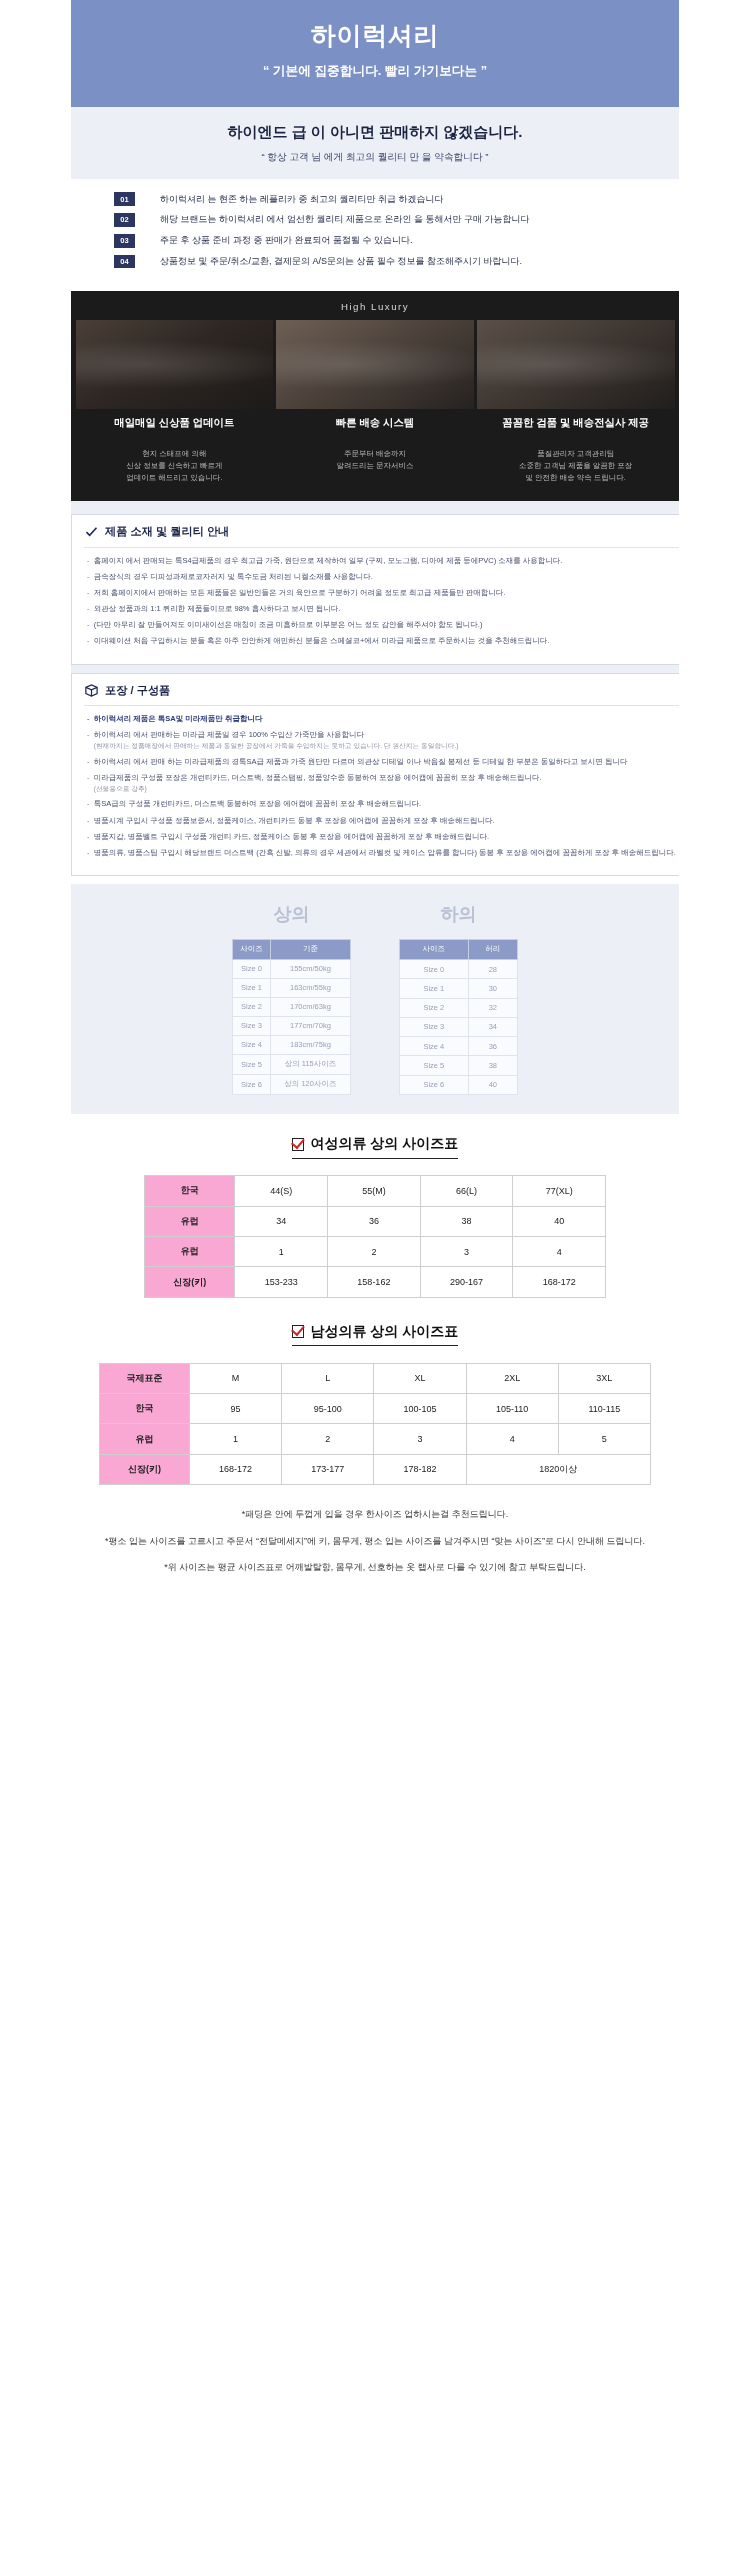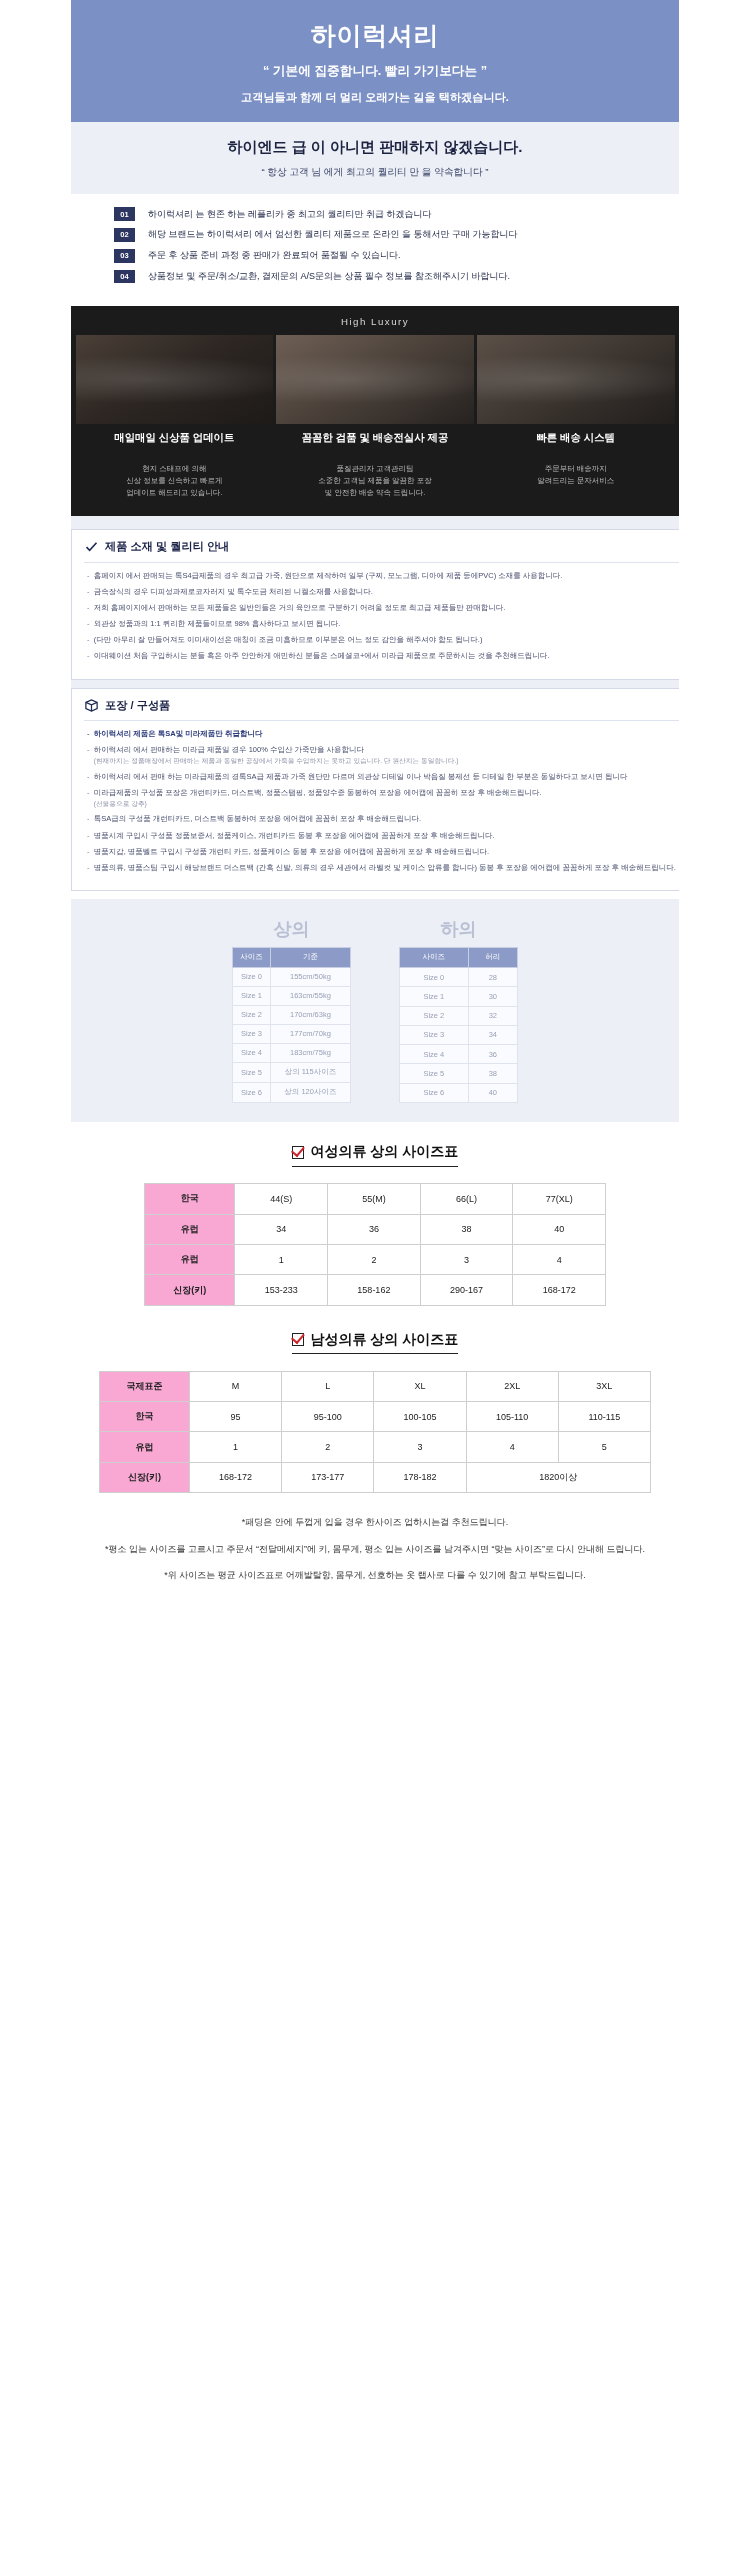--- a/index.html
+++ b/index.html
@@ -71,21 +71,21 @@
   }
   .numbadge {
     width: 21px; height: 13.4px;
     background: #2c3660;
     color: #fff;
     font-size: 7.5px;
     font-weight: bold;
     display: flex;
     align-items: center;
     justify-content: center;
-    margin-right: 13px;
+    margin-right: 25px;
     flex: 0 0 auto;
   }
   .numtext {
     font-size: 9px;
     color: #222a48;
   }
 
   
   .luxband {
     background: #1b1b1b;
@@ -202,21 +202,21 @@
 
   
   .sizearea {
     background: #eceff6;
     padding: 18px 0 19.4px;
   }
   .size-head {
     display: flex;
     justify-content: center;
     gap: 48px;
-    margin-bottom: 6px;
+    margin-bottom: 13px;
   }
   .size-head h3 {
     margin: 0;
     font-size: 18px;
     color: #b9c0d4;
     font-weight: bold;
     width: 119px;
     text-align: center;
   }
   .size-tables {
@@ -325,21 +325,20 @@
   }
 </style>
 </head>
 <body>
 
 <div class="page">
 
   <section class="hero">
     <div class="hero-title">하이럭셔리</div>
     <div class="hero-quote">“ 기본에 집중합니다. 빨리 가기보다는 ”</div>
-    <div class="hero-sub">고객님들과 함께 더 멀리 오래가는 길을 택하겠습니다.</div>
   </section>
 
   <section class="band2">
     <div class="band2-title">하이엔드 급 이 아니면 판매하지 않겠습니다.</div>
     <div class="band2-sub">“ 항상 고객 님 에게 최고의 퀄리티 만 을 약속합니다 ”</div>
   </section>
 
   <section class="numlist">
     <div class="numlist-inner">
       <div class="numrow">
@@ -369,29 +368,29 @@
       <div class="photo p3"></div>
     </div>
     <div class="featrow">
       <div class="feat">
         <div class="feat-title">매일매일 신상품 업데이트</div>
         <div class="feat-line">현지 스태프에 의해</div>
         <div class="feat-line">신상 정보를 신속하고 빠르게</div>
         <div class="feat-line">업데이트 해드리고 있습니다.</div>
       </div>
       <div class="feat">
+        <div class="feat-title">빠른 배송 시스템</div>
+        <div class="feat-line">주문부터 배송까지</div>
+        <div class="feat-line">알려드리는 문자서비스</div>
+      </div>
+      <div class="feat">
         <div class="feat-title">꼼꼼한 검품 및 배송전실사 제공</div>
         <div class="feat-line">품질관리자 고객관리팀</div>
         <div class="feat-line">소중한 고객님 제품을 알끔한 포장</div>
         <div class="feat-line">및 안전한 배송 약속 드립니다.</div>
-      </div>
-      <div class="feat">
-        <div class="feat-title">빠른 배송 시스템</div>
-        <div class="feat-line">주문부터 배송까지</div>
-        <div class="feat-line">알려드리는 문자서비스</div>
       </div>
     </div>
   </section>
 
   <section class="section">
 
     <div class="sec-wrap">
       <div class="sec-head">
         <span class="sec-icon">
           <svg viewBox="0 0 24 24" width="15" height="15" fill="none" stroke="#1f2a55" stroke-width="2.6">

